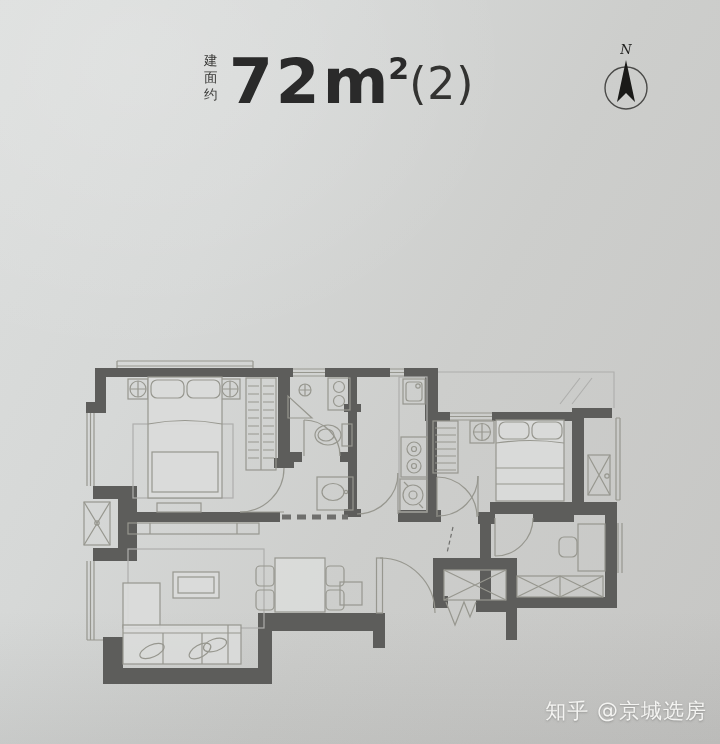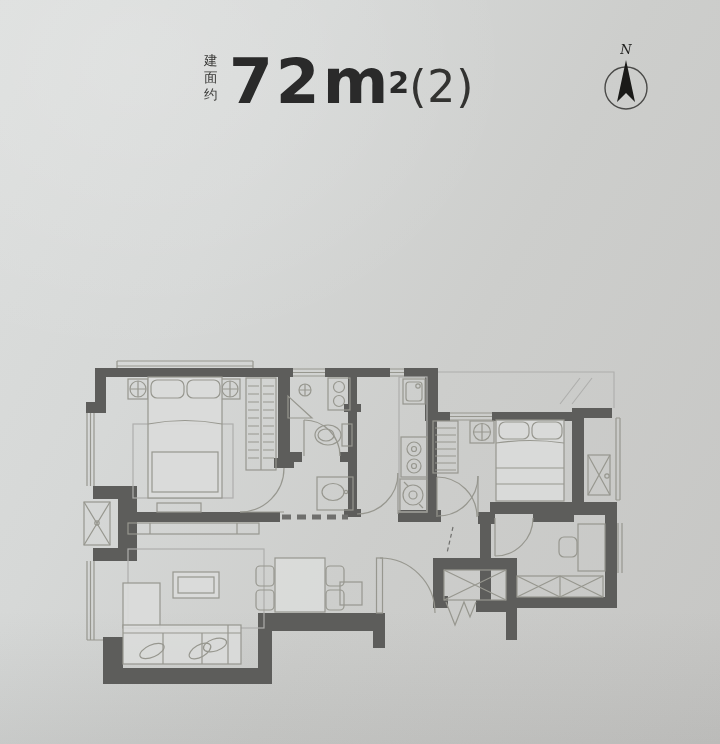--- a/index.html
+++ b/index.html
@@ -17,21 +17,21 @@
     position:absolute;inset:0;pointer-events:none;
     background:radial-gradient(120% 90% at 18% 8%, rgba(255,255,255,0.18) 0%, rgba(255,255,255,0) 45%),
                linear-gradient(180deg, rgba(0,0,0,0) 82%, rgba(90,90,88,0.10) 100%);
   }
   .title-block{position:absolute;left:204px;top:52px;display:flex;align-items:flex-start;}
   .title-vert{
     width:15px;font-size:13.5px;line-height:17px;letter-spacing:0;
     color:#383836;word-break:break-all;white-space:normal;
     font-family:"DejaVu Sans", sans-serif;
   }
-  .title-main{display:flex;align-items:center;margin-left:10px;color:var(--ink);
+  .title-main{display:flex;align-items:flex-start;margin-left:10px;color:var(--ink);
     font-family:"DejaVu Sans", sans-serif;font-weight:700;}
   .t-num{font-size:63px;line-height:60px;letter-spacing:3px;}
   .t-unit{font-size:63px;line-height:60px;}
   .t-sup{font-size:30px;line-height:30px;margin-top:2px;}
   .t-paren{font-size:44px;line-height:44px;font-weight:400;margin-top:10px;letter-spacing:1px;color:#333331;}
   .compass{position:absolute;left:588px;top:36px;width:80px;height:86px;}
   .plan{position:absolute;left:0;top:0;}
   .watermark{
     position:absolute;right:13px;top:697px;font-size:21px;letter-spacing:1px;
     color:var(--wm);text-shadow:0 1px 2px rgba(110,110,108,0.55);
@@ -281,13 +281,14 @@
     </g>
 
     <g stroke="var(--line)" stroke-width="1.2" fill="none">
       <rect x="578" y="524" width="27" height="47"></rect>
       <rect x="559" y="537" width="18" height="20" rx="5"></rect>
       <rect x="517" y="576" width="86" height="21"></rect>
       <path d="M560,576 V597 M517,576 L560,597 M560,576 L517,597 M560,576 L603,597 M603,576 L560,597"></path>
     </g>
   </svg>
 
+  <div class="watermark">知乎 @京城选房</div>
 </div>
 
 </body></html>

